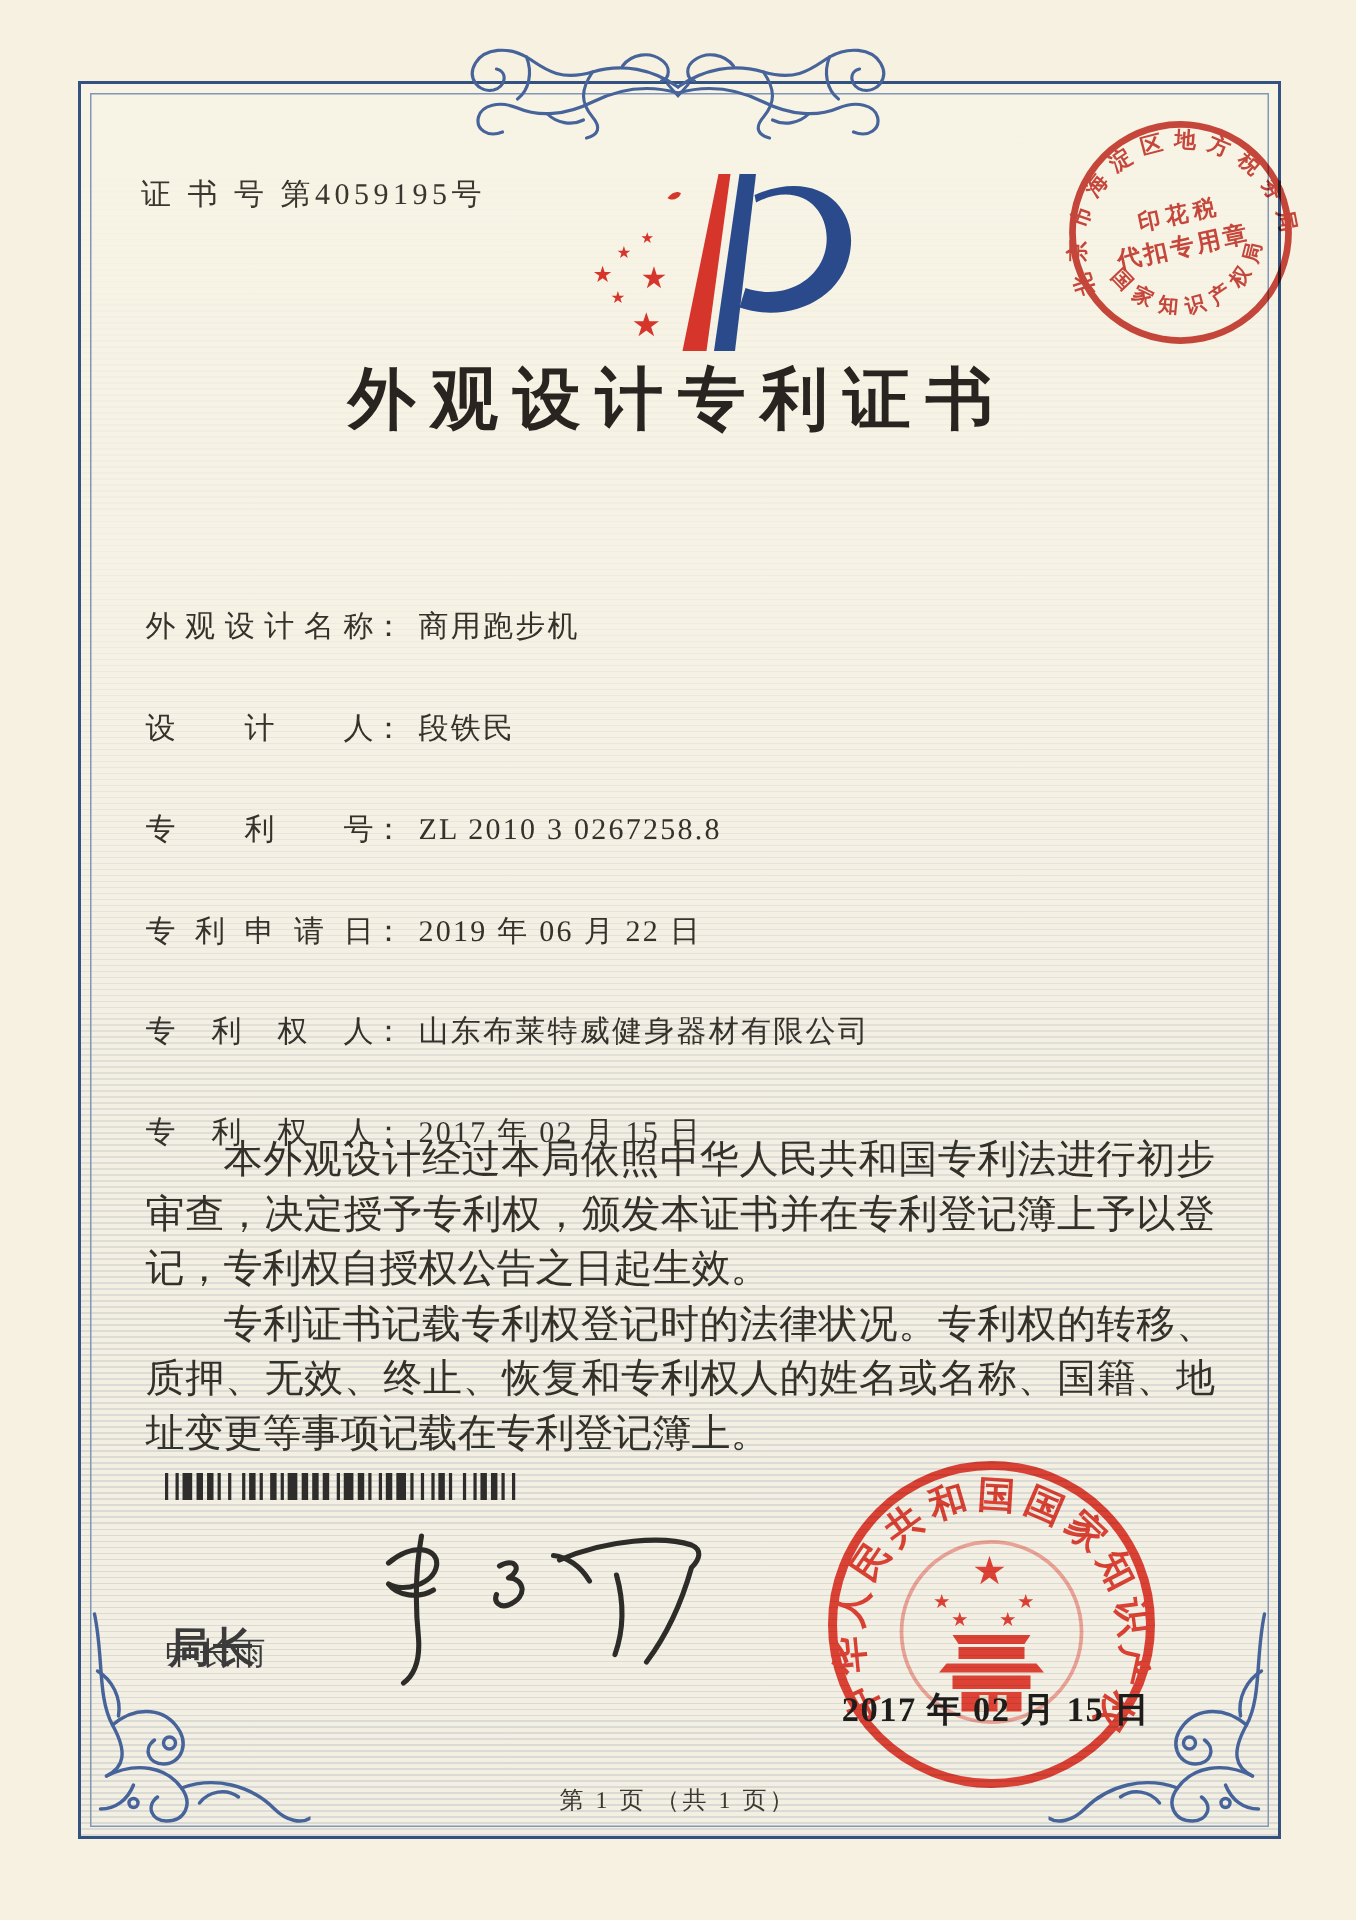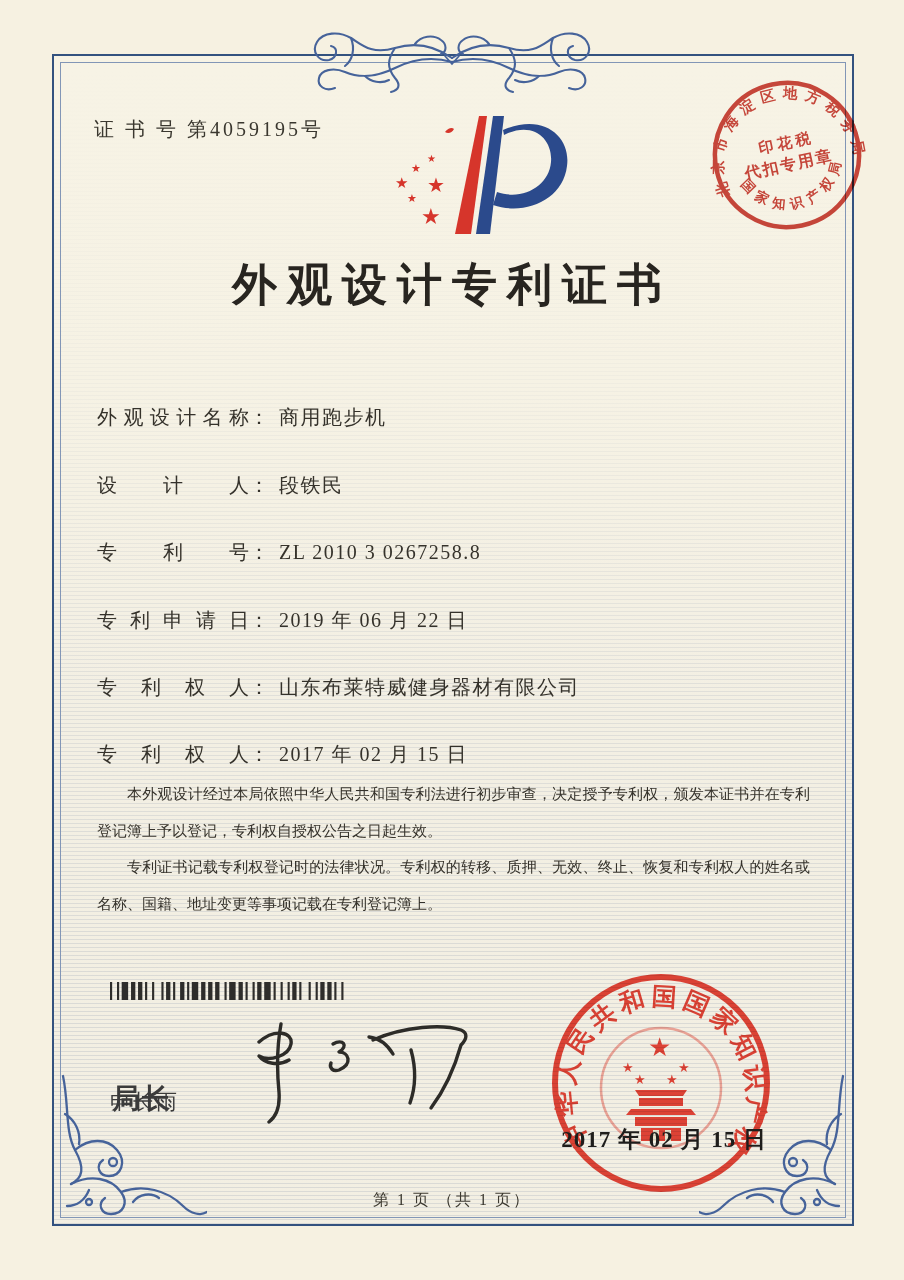--- a/index.html
+++ b/index.html
@@ -20,30 +20,30 @@
     position:absolute;left:52px;top:54px;right:50px;bottom:54px;
     border:2.5px solid #33527f;
   }
   .frame-inner{
     position:absolute;left:60px;top:62px;right:58px;bottom:62px;
     border:1px solid #8296b6;
   }
   .abs{position:absolute;}
   .cert-number{left:94px;top:116px;font-size:20px;letter-spacing:3px;color:#3a372f;}
   .title{
-    left:0;right:0;top:255px;text-align:center;
+    left:0;right:0;top:236px;text-align:center;
     font-size:45px;font-weight:bold;letter-spacing:10px;color:#282520;
   }
   .field-row{left:97px;font-size:20px;color:#35322b;white-space:nowrap;}
   .field-label{display:inline-block;width:152px;text-align:justify;text-align-last:justify;-moz-text-align-last:justify;vertical-align:bottom;margin-top:28px;}
   .field-colon{display:inline-block;margin:0 2px 0 0;}
   .field-value{display:inline-block;margin-left:8px;letter-spacing:1.5px;}
   .body-text{
-    left:97px;top:776px;width:713px;
-    font-size:15px;line-height:36.6px;text-align:justify;color:#34312a;
+    left:97px;top:755px;width:713px;
+    font-size:26px;line-height:36.6px;text-align:justify;color:#34312a;
   }
   .body-text p{margin:0;text-indent:2em;}
   .sig-title{left:112px;top:1044px;font-family:"Liberation Sans","DejaVu Sans",sans-serif;font-weight:bold;font-size:28px;color:#3b3b3b;letter-spacing:2px;margin-top:36px;}
   .sig-name{left:110px;top:1088px;font-family:"Liberation Sans","DejaVu Sans",sans-serif;font-weight:normal;font-size:21px;color:#3b3b3b;letter-spacing:2px;}
   .seal-wrap{left:550px;top:972px;width:222px;height:222px;mix-blend-mode:multiply;}
   .seal-date{left:544px;top:1124px;width:240px;text-align:center;font-size:23px;font-weight:bold;color:#1e1d1b;letter-spacing:1px;white-space:nowrap;}
   .tax-stamp{left:704px;top:72px;width:166px;height:166px;transform:rotate(-12deg);mix-blend-mode:multiply;opacity:.92;}
   .footer-page{left:0;right:0;top:1190px;text-align:center;font-size:16px;letter-spacing:2px;color:#3c3930;}
   .barcode{left:110px;top:982px;width:236px;height:18px;}
   .sig-script{left:245px;top:1010px;width:240px;height:118px;}

